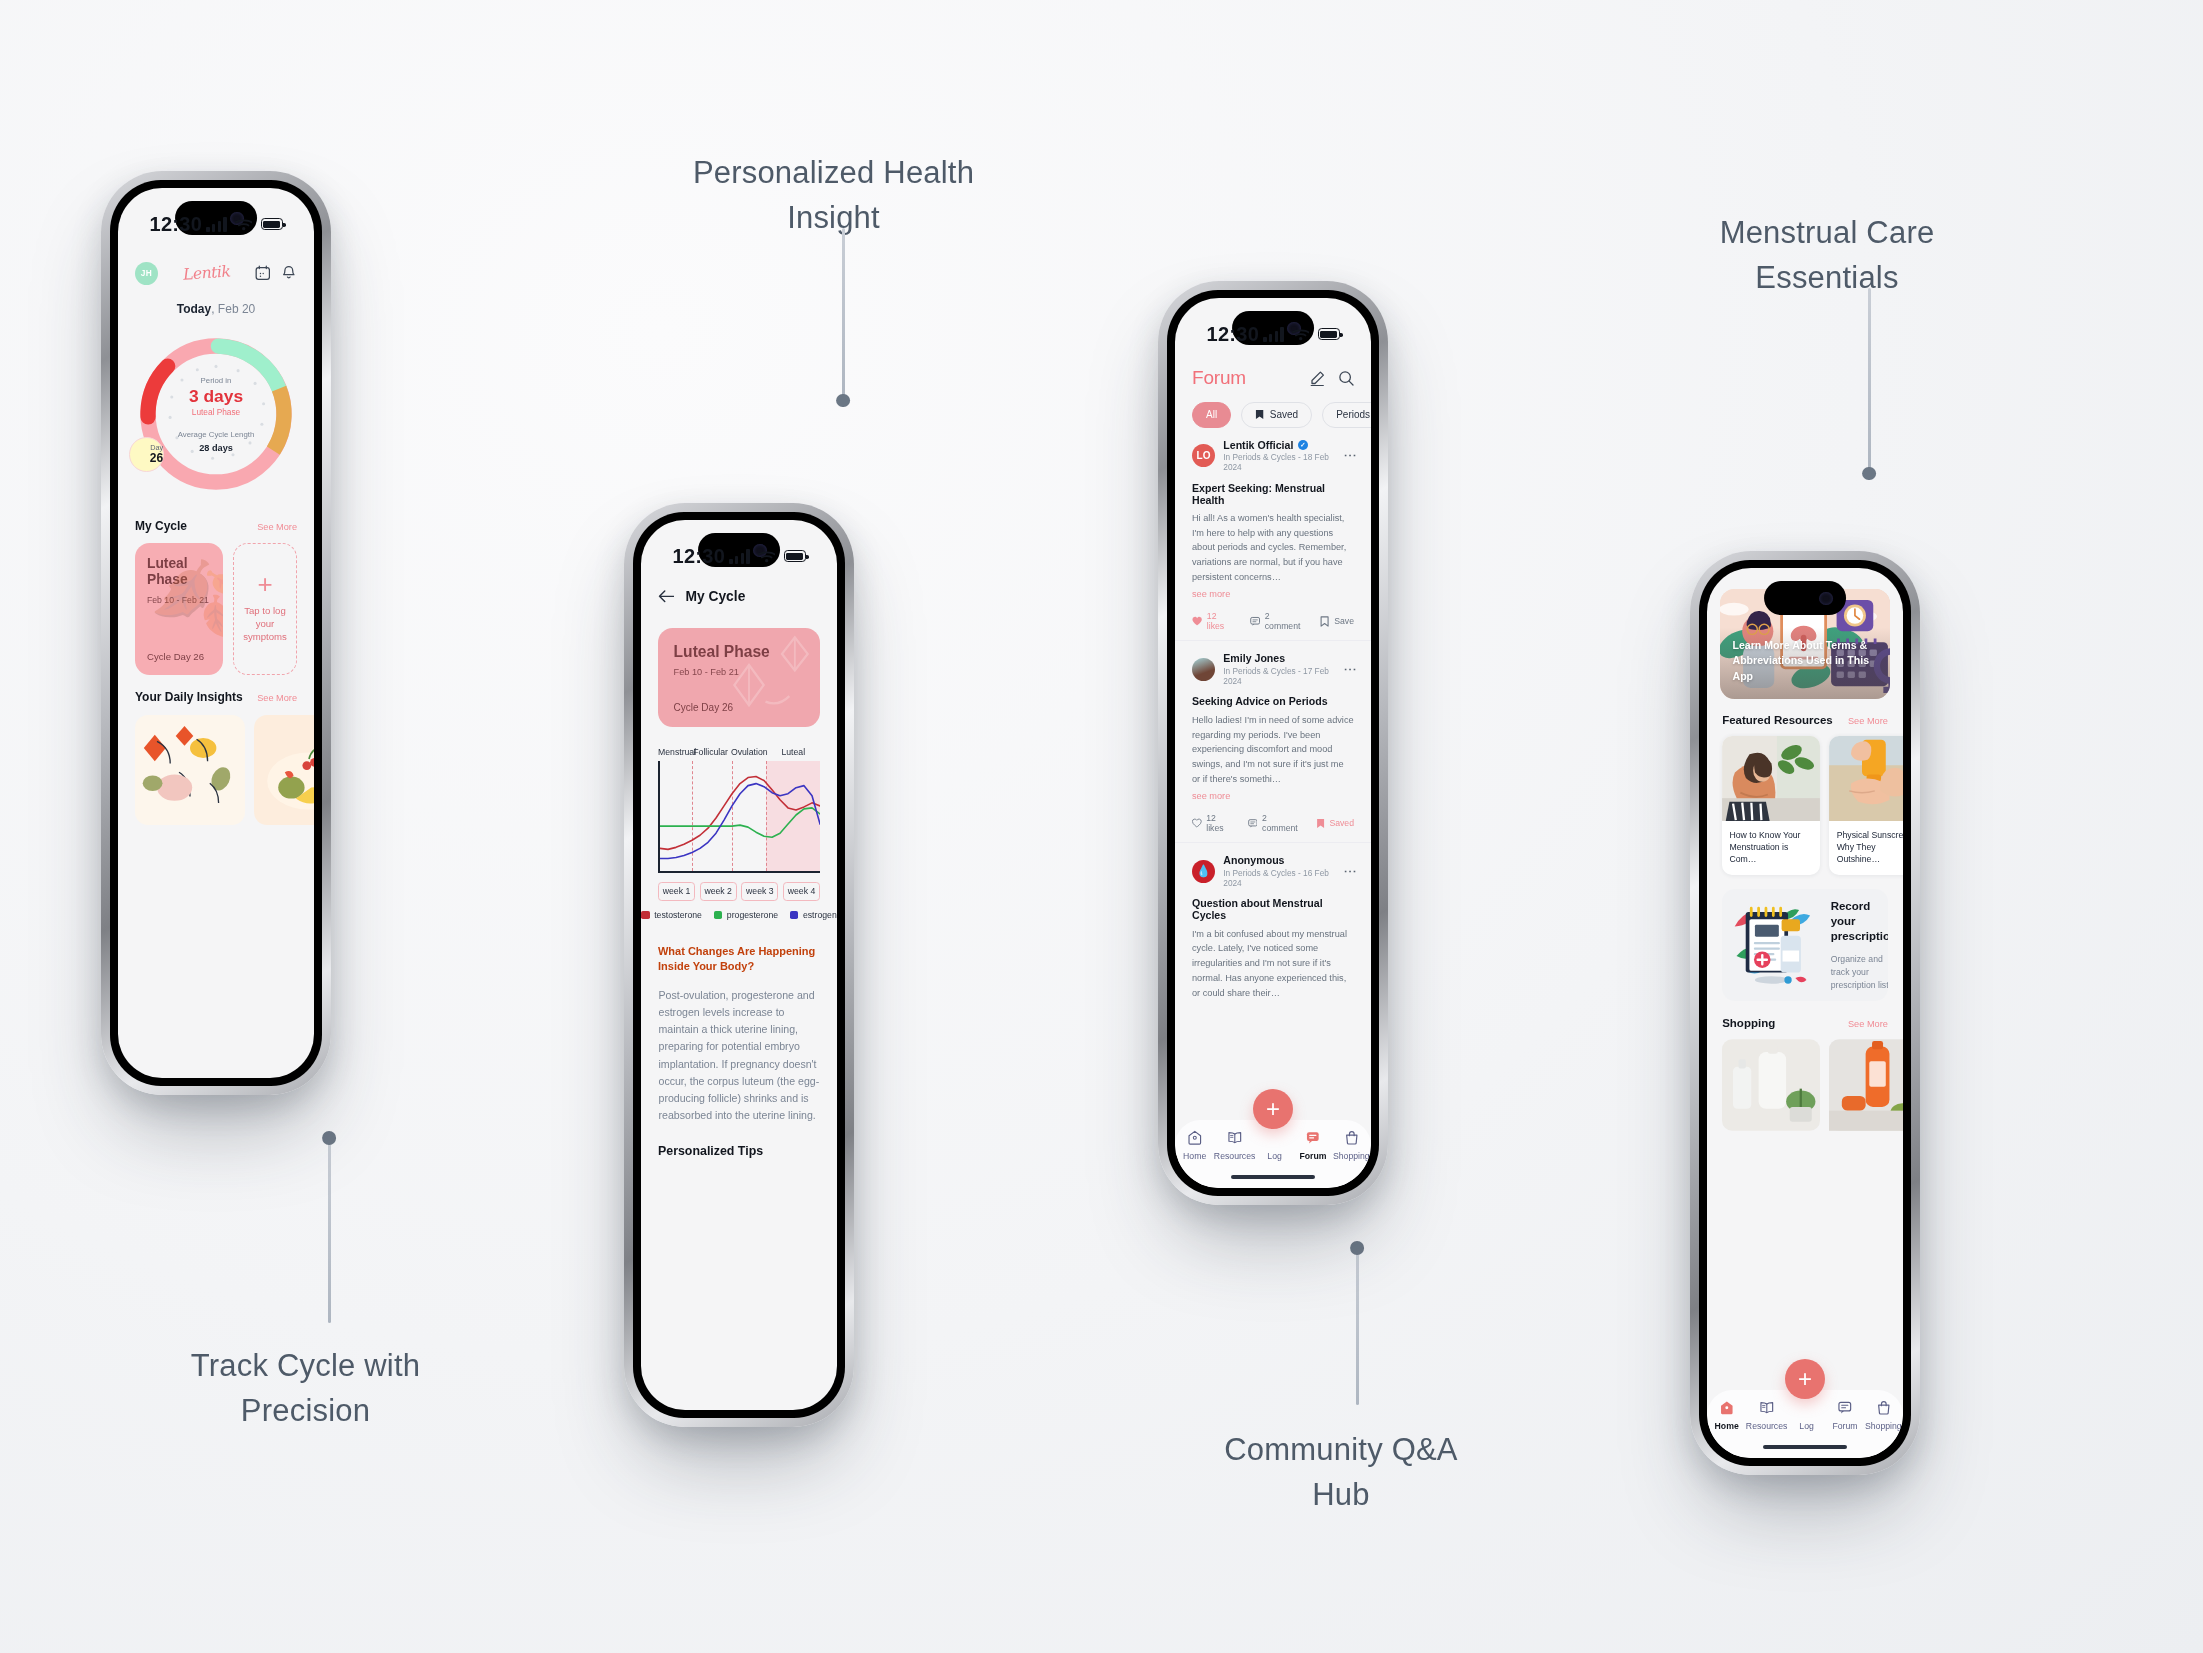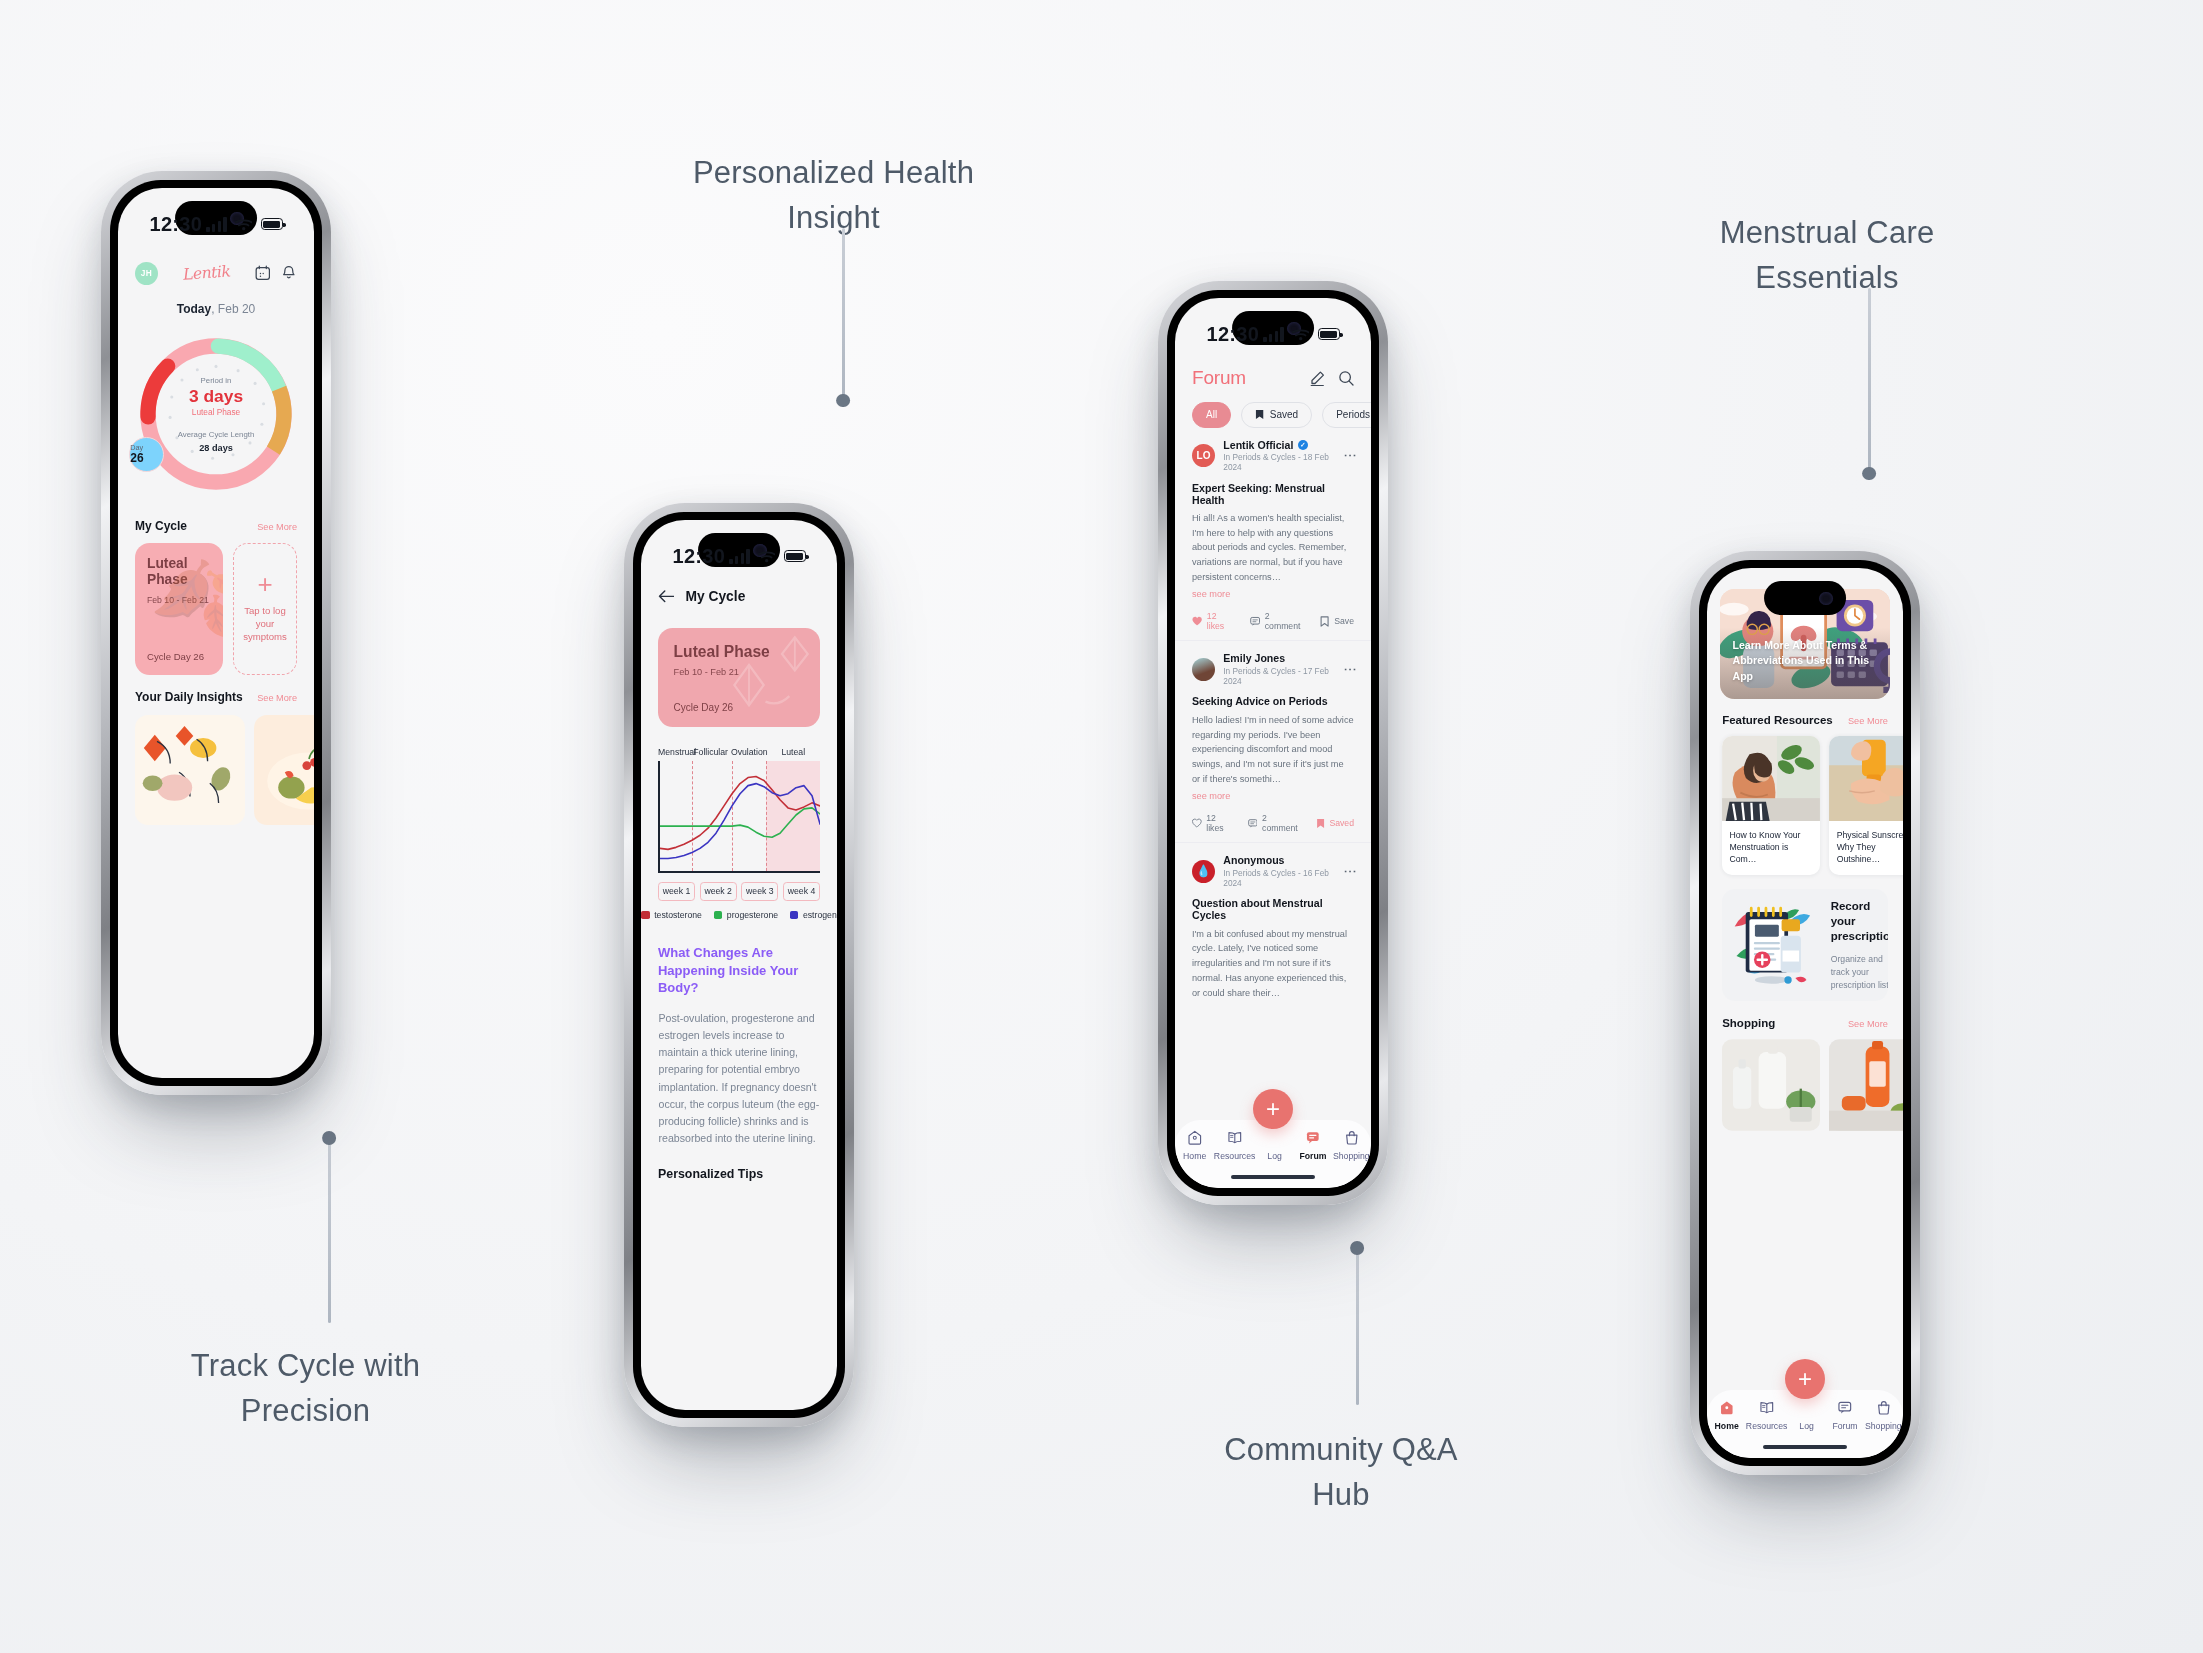--- a/index.html
+++ b/index.html
@@ -43,21 +43,21 @@
   .p1-head-icons { display:flex; gap:11px; align-items:center; }
   .today { text-align:center; font-size:12px; margin-top:11px; color:#7b8594; }
   .today b { color:#1b2330; }
   .ring-wrap { position:relative; width:170px; height:170px; margin:13px auto 0; }
   .ring-center { position:absolute; inset:0; display:flex; flex-direction:column; align-items:center; justify-content:center; gap:0.9px; }
   .ring-center .lbl { font-size:7.8px; color:#7b8594; }
   .ring-center .big { font-size:17.4px; font-weight:700; color:#e2333c; line-height:1.15; }
   .ring-center .ph { font-size:8.3px; color:#f1707a; margin-bottom:9.2px;}
   .ring-center .acl { font-size:7.8px; color:#7b8594; margin-top:3.7px;}
   .ring-center .days { font-size:9.2px; font-weight:700; color:#1b2330; margin-top:2.8px;}
-  .daybadge { position:absolute; left:-1.8px; top:108px; width:35px; height:35px; border-radius:50%; background:#7dd3fc; border:1.8px solid #f7d6d8; display:flex; flex-direction:column; align-items:flex-start; justify-content:center; }
+  .daybadge { position:absolute; left:-1.8px; top:108px; width:35px; height:35px; border-radius:50%; background:#fef9c3; border:1.8px solid #f7d6d8; display:flex; flex-direction:column; align-items:flex-end; justify-content:center; }
   .daybadge .d1{font-size:7.3px;color:#5d6673;line-height:1;}
   .daybadge .d2{font-size:12px;font-weight:700;color:#12161e;line-height:1.15;}
   .sec-head { display:flex; justify-content:space-between; align-items:baseline; padding:0 16.5px; margin-top:20px; }
   .sec-head .t { font-size:12px; font-weight:700; color:#12161e; }
   .sec-head .m { font-size:9.2px; color:#f18c95; }
   .cards-row { display:flex; gap:10px; padding:0 16.5px; margin-top:10px; }
   .phase-card { width:116px; height:132px; border-radius:14.7px; background:#f7adb3; padding:13px 12px; position:relative; overflow:hidden; display:flex; flex-direction:column; }
   .phase-card .pt { font-size:13.8px; font-weight:600; color:#7d3f45; line-height:1.15; }
   .phase-card .pd { font-size:8.7px; color:#86474d; margin-top:6.4px; }
   .phase-card .pc { font-size:9.6px; color:#7d3f45; margin-top:auto; }
@@ -83,21 +83,21 @@
   .phase-labels span { text-align:center; }
   .plot { position:relative; height:112px; border-left:2.3px solid #1b2330; border-bottom:2.3px solid #1b2330; }
   .plot .lut-band { position:absolute; left:66.5%; right:0; top:0; bottom:0; background:#f7dde1; }
   .plot .vd { position:absolute; top:0; bottom:0; border-left:1.5px dashed #e0868f; }
   .plot svg { position:absolute; inset:0; width:100%; height:100%; }
   .weeks { display:flex; gap:4.6px; margin-top:8.3px; }
   .weeks div { flex:1; text-align:center; font-size:8.7px; color:#2a3240; border:0.9px solid #f3b9bf; border-radius:3.7px; padding:3.7px 0; }
   .legend { display:flex; gap:12px; justify-content:center; margin-top:9.2px; font-size:8.7px; color:#2a3240; }
   .legend span { display:flex; align-items:center; gap:4.6px; }
   .legend i { width:8.3px; height:8.3px; border-radius:1.8px; display:inline-block; }
-  .body-h { padding:0 16.5px; margin-top:24px; font-size:13px; font-weight:700; color:#8b5cf6; line-height:1.35; }
+  .body-h { padding:0 16.5px; margin-top:24px; font-size:11px; font-weight:700; color:#c2410c; line-height:1.35; }
   .body-p { padding:0 17px; margin-top:13px; font-size:10.6px; color:#7b8594; line-height:1.62; }
   .body-h2 { padding:0 16.5px; margin-top:20px; font-size:12.4px; font-weight:700; color:#12161e; }
 
   
   #p3 { left:1158px; top:281px; width:230px; height:924px; }
   .forum-head { display:flex; align-items:center; justify-content:space-between; padding:7.3px 16.5px 0; }
   .forum-head .ft { font-size:19px; color:#f1707a; font-weight:400; letter-spacing:-0.2px;}
   .forum-head .icons { display:flex; gap:12px; }
   .chips { display:flex; gap:10px; padding:0 0 0 16.5px; margin-top:13px; overflow:hidden; }
   .chip { border:0.9px solid #dfe1e6; border-radius:18.4px; padding:6.4px 13px; font-size:10px; color:#2a3240; white-space:nowrap; display:flex; align-items:center; gap:5.5px; background:transparent;}

